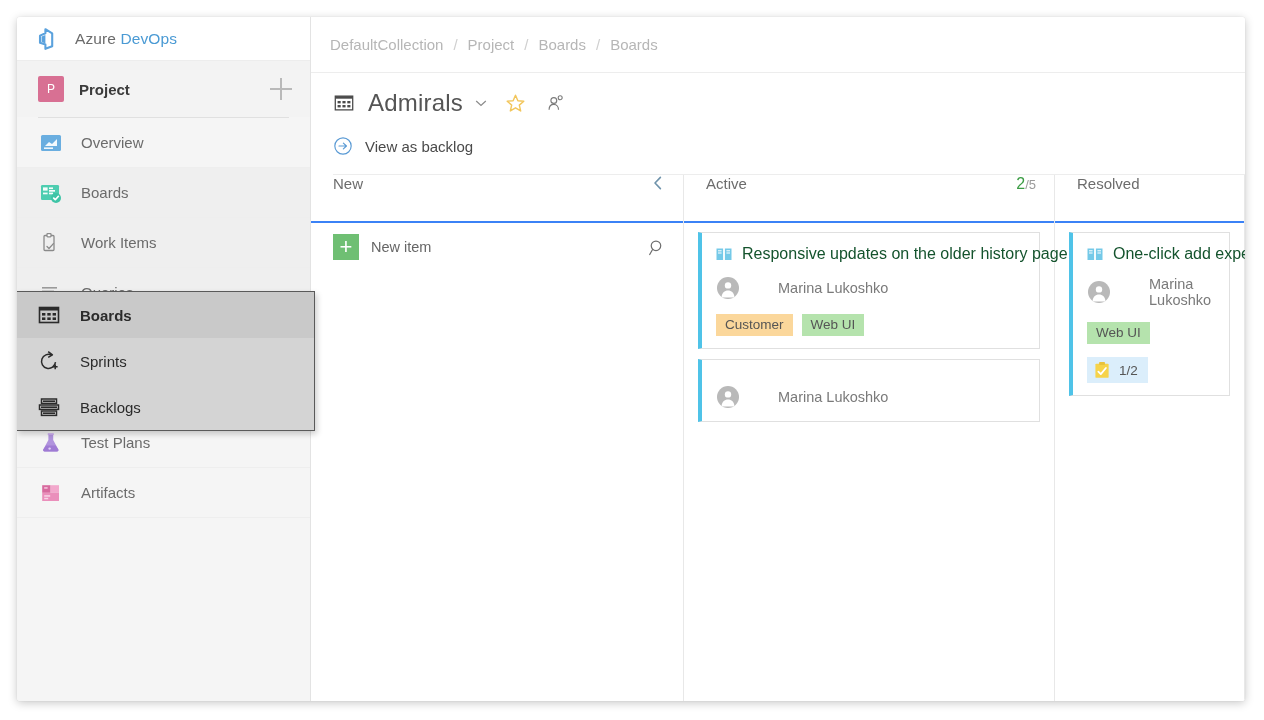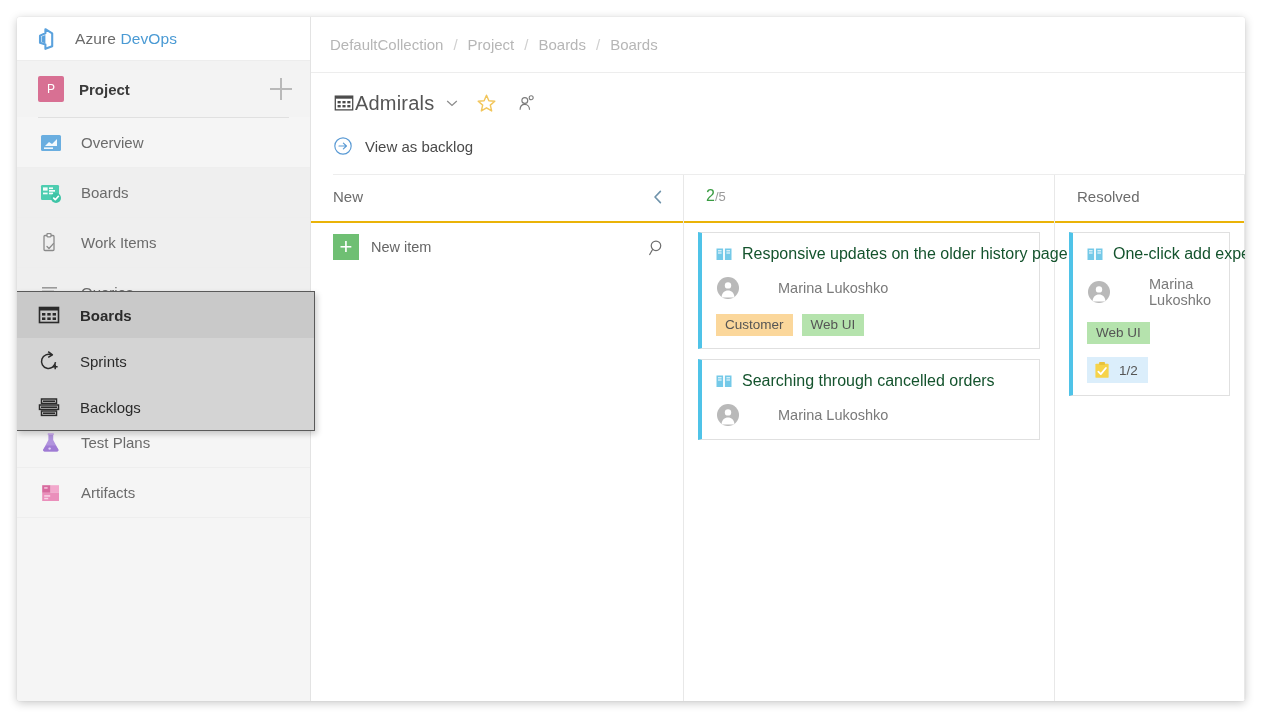--- a/index.html
+++ b/index.html
@@ -152,21 +152,21 @@
   .crumb { padding: 0 10px; }
   .crumb-sep { color: #cfcfcf; }
 
   .board-header {
     padding: 15px 0 0 22px;
   }
   .board-title-row {
     display: flex; align-items: center; height: 30px;
   }
   .board-title {
-    font-size: 20px; color: #555555; letter-spacing: .2px;
+    font-size: 24px; color: #555555; margin-left: 13px; letter-spacing: .2px;
   }
   .chev-down { margin-left: 11px; }
   .star-icon { margin-left: 17px; }
   .people-icon { margin-left: 20px; }
 
   .view-backlog {
     display: flex; align-items: center;
     margin-top: 18px;
     font-size: 15px; color: #4a4a4a;
   }
@@ -184,24 +184,24 @@
     display: flex; flex-direction: column;
     border-right: 1px solid #e8e8e8;
     min-width: 0;
     box-sizing: border-box;
   }
   .col.new { width: 373px; }
   .col.active { width: 371px; }
   .col.resolved { flex: 1; }
   .col-head {
     height: 48px;
-    display: flex; align-items: flex-end;
-    padding: 0 18px 16px 22px;
-    box-sizing: border-box;
-    border-bottom: 2px solid #eab308;
+    display: flex; align-items: flex-start;
+    padding: 0 18px 0 22px;
+    box-sizing: border-box;
+    border-bottom: 2px solid #3b82f6;
     background: #fff;
   }
   .col-name { font-size: 15px; color: #6c6c6c; flex: 1; }
   .wip { font-size: 16px; color: #9a9a9a; }
   .wip .cur { color: #3a9c43; }
   .wip .lim { font-size: 13px; }
   .collapse-chev { color: #6c8fa8; font-size: 16px; line-height: 1; }
 
   .col-body { flex: 1; padding: 9px 0 0 0; position: relative; min-height:0; }
 
@@ -514,20 +514,21 @@
                 <circle cx="8.4" cy="8.2" r="5" fill="none" stroke="#6f6f6f" stroke-width="1.3"></circle>
                 <path d="M4.8 12.1 L1.8 17.4" fill="none" stroke="#6f6f6f" stroke-width="1.3" stroke-linecap="round"></path>
               </svg>
             </span>
           </div>
         </div>
       </div>
 
       <div class="col active">
         <div class="col-head">
+          <span class="col-name">Active</span>
           <span class="wip"><span class="cur">2</span><span class="lim">/5</span></span>
         </div>
         <div class="col-body">
           <div class="card-wrap">
 
             <div class="card">
               <div class="card-title-row">
                 <span>
                   <svg width="16" height="15" viewBox="0 0 16 15">
                     <rect x="0.5" y="1.5" width="6.6" height="11.5" fill="#74c9e8"></rect>
@@ -550,33 +551,20 @@
                 </span>
                 <span class="card-person-name">Marina Lukoshko</span>
               </div>
               <div class="card-tags">
                 <span class="tag orange">Customer</span>
                 <span class="tag green">Web UI</span>
               </div>
             </div>
 
             <div class="card">
-              <div class="card-title-row">
-                <span>
-                  <svg width="16" height="15" viewBox="0 0 16 15">
-                    <rect x="0.5" y="1.5" width="6.6" height="11.5" fill="#74c9e8"></rect>
-                    <rect x="8.9" y="1.5" width="6.6" height="11.5" fill="#74c9e8"></rect>
-                    <rect x="2" y="3.3" width="3.6" height="1" fill="#ffffff"></rect>
-                    <rect x="2" y="5.5" width="3.6" height="1" fill="#ffffff"></rect>
-                    <rect x="10.4" y="3.3" width="3.6" height="1" fill="#ffffff"></rect>
-                    <rect x="10.4" y="5.5" width="3.6" height="1" fill="#ffffff"></rect>
-                  </svg>
-                </span>
-                <span class="card-title">Searching through cancelled orders</span>
-              </div>
               <div class="card-person">
                 <span>
                   <svg width="24" height="24" viewBox="0 0 24 24">
                     <circle cx="12" cy="12" r="11" fill="#b9b9b9"></circle>
                     <circle cx="12" cy="9.4" r="3.2" fill="#ffffff"></circle>
                     <path d="M5.6 21.4 C5.6 16.6 8.6 14.4 12 14.4 C15.4 14.4 18.4 16.6 18.4 21.4 Z" fill="#ffffff"></path>
                   </svg>
                 </span>
                 <span class="card-person-name">Marina Lukoshko</span>
               </div>

